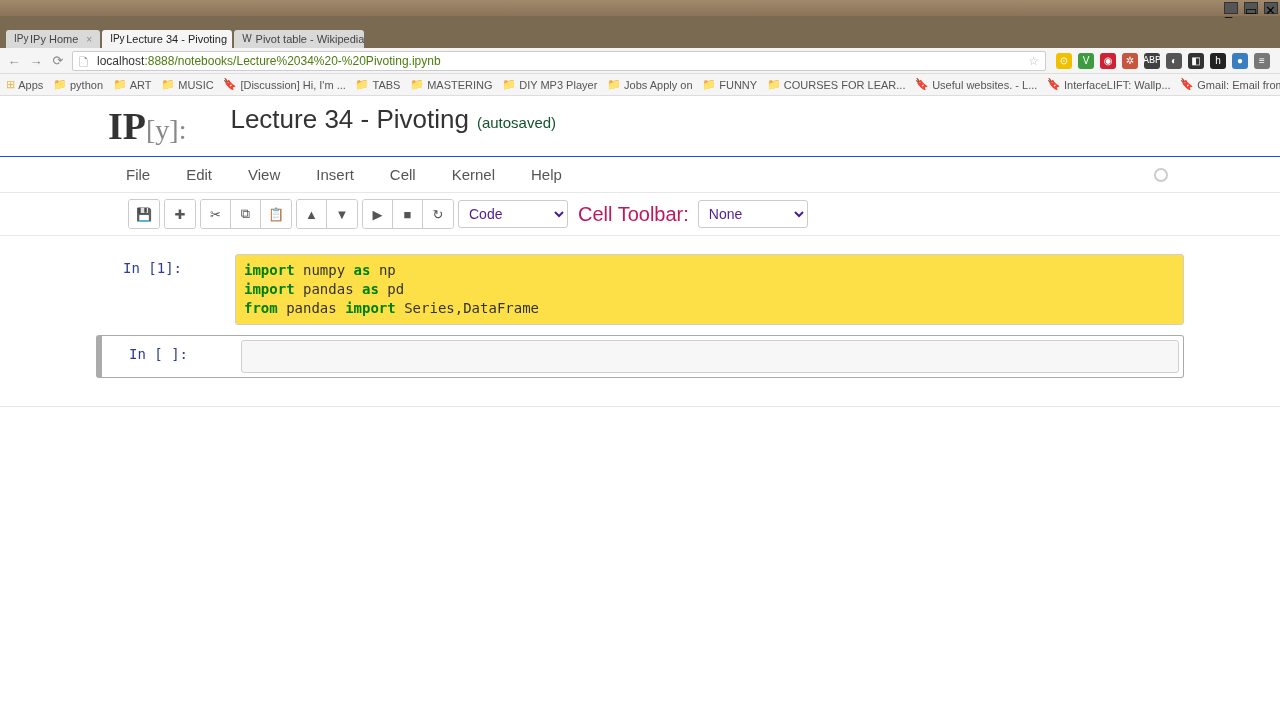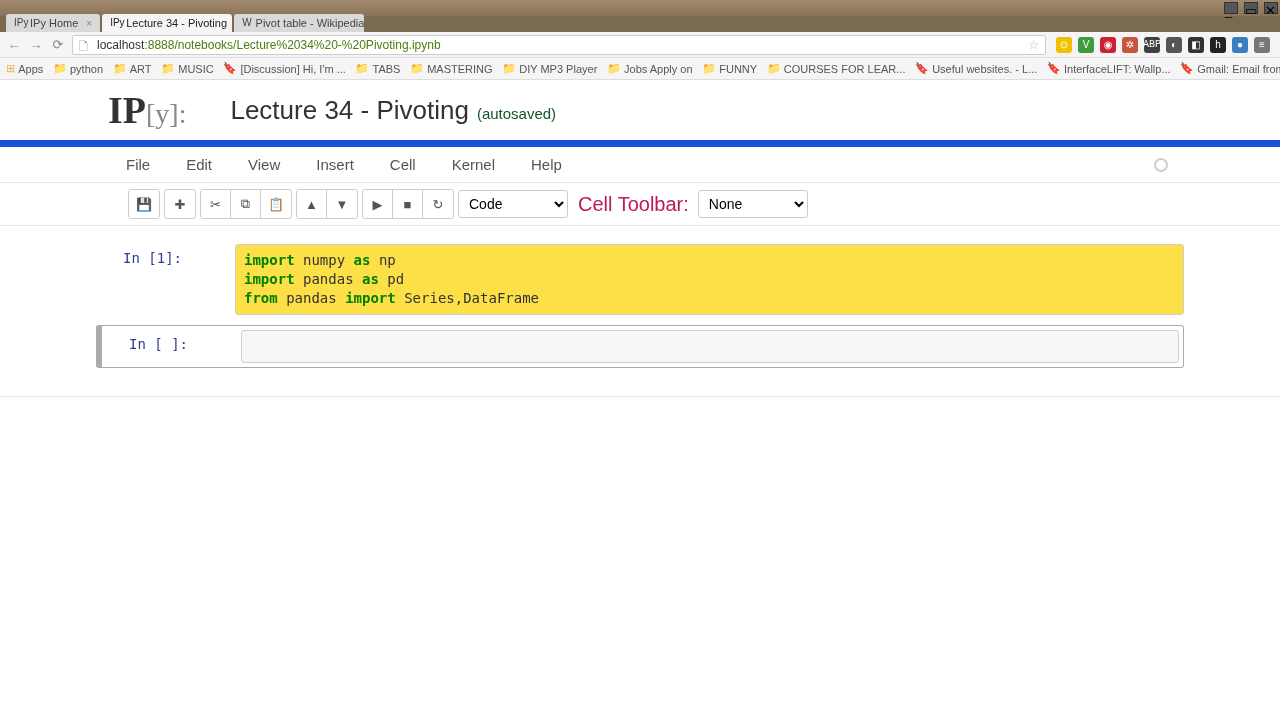--- a/index.html
+++ b/index.html
@@ -1,59 +1,59 @@
 <!DOCTYPE html>
 <html><head>
 <meta charset="utf-8">
 <style>
 * { margin: 0; padding: 0; box-sizing: border-box; }
 body { font-family: Arial, sans-serif; font-size: 13px; background: #fff; width: 1280px; height: 720px; overflow: hidden; }
 
 
 .browser-top { background: linear-gradient(#a0896c, #8a7358); height: 16px; display:flex; justify-content:flex-end; align-items:center; padding:0 2px; gap:6px;}
 .win-btn { width:14px; height:12px; background:#555; border:1px solid #333; display:inline-block;}
-.tab-strip { background: #7a6a52; height: 16px; display: flex; align-items: flex-end; padding-left: 6px; }
+.tab-strip { background: #7a6a52; height: 32px; display: flex; align-items: flex-end; padding-left: 6px; }
 .tab { background: #d9d9d9; height: 18px; padding: 2px 8px; margin-right: 2px; border-radius: 3px 3px 0 0; display: flex; align-items: center; font-size: 11px; color: #444; gap:4px; max-width:130px; white-space:nowrap; overflow:hidden;}
 .tab.active { background: #f5f5f5; color:#222; }
 .tab-close { color:#888; font-size:10px; margin-left:4px;}
 .tab-favicon { width:12px; height:12px; display:inline-block; font-size:10px; line-height:12px;}
 
 .addr-bar { background: #f5f5f5; height: 26px; display: flex; align-items: center; padding: 0 6px; border-bottom: 1px solid #ddd; gap:6px;}
 .nav-btn { width:16px; height:16px; color:#888; font-size:13px; display:flex; align-items:center; justify-content:center;}
 .url-box { flex: 1; background: #fff; border: 1px solid #ccc; border-radius: 2px; height: 20px; display: flex; align-items: center; padding: 0 6px; font-size: 12px; color: #555;}
 .page-icon { width:14px; height:14px; margin-right:4px; font-size:11px; color:#777;}
 .url-host { color:#333; }
 .url-path { color:#4d7c0f; }
 .ext-icons { display:flex; gap:6px; align-items:center; padding:0 4px;}
 .ext-ico { width:16px; height:16px; border-radius:3px; display:flex; align-items:center; justify-content:center; font-size:10px; color:#fff;}
 
 .bookmarks { background: #f5f5f5; height: 22px; display: flex; align-items: center; padding: 0 6px; gap: 10px; border-bottom: 1px solid #ddd; font-size: 11px; color:#555;}
 .bm { display:flex; align-items:center; gap:3px; white-space:nowrap;}
 .folder-ico { color:#e8b84f; font-size:11px;}
 
 
 .nb-container { background:#fff; }
-.nb-header { display:flex; align-items:center; padding: 8px 0 8px 108px; border-bottom: 7px solid #1d4ed8; }
+.nb-header { display:flex; padding: 8px 0 8px 108px; border-bottom: 1px solid #1d4ed8; }
 .logo { font-family: Georgia, serif; font-size: 34px; color:#333; display:flex; align-items:baseline;}
 .logo-ip { font-weight:bold; font-size:38px;}
 .logo-y { color:#888; font-size:28px;}
 .logo-nb { color:#2f7bbf; font-size:34px; margin-left:6px; letter-spacing:1px;}
 .nb-title-wrap { margin-left: 44px; display:flex; align-items:baseline; gap:8px;}
 .nb-title { font-size: 26px; color:#333; font-weight:normal;}
 .nb-autosave { font-size:15px; color:#14532d;}
 
 .menubar { display:flex; align-items:center; padding: 0 108px; height: 36px; border-bottom:1px solid #e7e7e7; position:relative;}
 .menu-item { padding: 8px 18px; font-size:15px; color:#555; cursor:pointer;}
 .kernel-ind { position:absolute; right:112px; width:14px; height:14px; border:2px solid #ccc; border-radius:50%;}
 
 .toolbar { display:flex; align-items:center; padding: 6px 108px 6px 128px; border-bottom:1px solid #e7e7e7; gap:4px;}
 .tb-group { display:flex; border:1px solid #ccc; border-radius:3px; overflow:hidden;}
 .tb-btn { width:30px; height:28px; background:#fff; border-right:1px solid #ccc; display:flex; align-items:center; justify-content:center; font-size:13px; color:#555; cursor:pointer;}
 .tb-btn:last-child { border-right:none;}
-.tb-select { height:28px; border:1px solid #ccc; border-radius:3px; padding:0 6px; font-size:14px; color:#000000; background:#fff; min-width:110px;}
+.tb-select { height:28px; border:1px solid #ccc; border-radius:3px; padding:0 6px; font-size:14px; color:#4c1d95; background:#fff; min-width:110px;}
 .tb-label { font-size:20px; color:#be185d; margin:0 5px 0 6px;}
 
 .cell-area { padding: 18px 96px; border-bottom:1px solid #e7e7e7;}
 .cell { display:flex; margin-bottom:10px;gap:45px; }
 .cell.selected { border:1px solid #ababab; border-left:6px solid #ababab; border-radius:3px; padding:0;}
 .prompt { width:94px; text-align:right; padding:6px 8px; font-family: monospace; font-size:14px; color:#2e3e8f; white-space:nowrap;}
 .code-box { flex:1; background:#fde047; border:1px solid #cfcfcf; border-radius:3px; padding:6px 8px; font-family: monospace; font-size:14px; line-height:1.35; color:#333;}
 .cell.selected .code-box { background:#f7f7f7; border:1px solid #cfcfcf; margin:4px 4px 4px 0;}
 .cell.selected .prompt { padding-top:10px;}
 .kw { color:#008000; font-weight:bold;}

